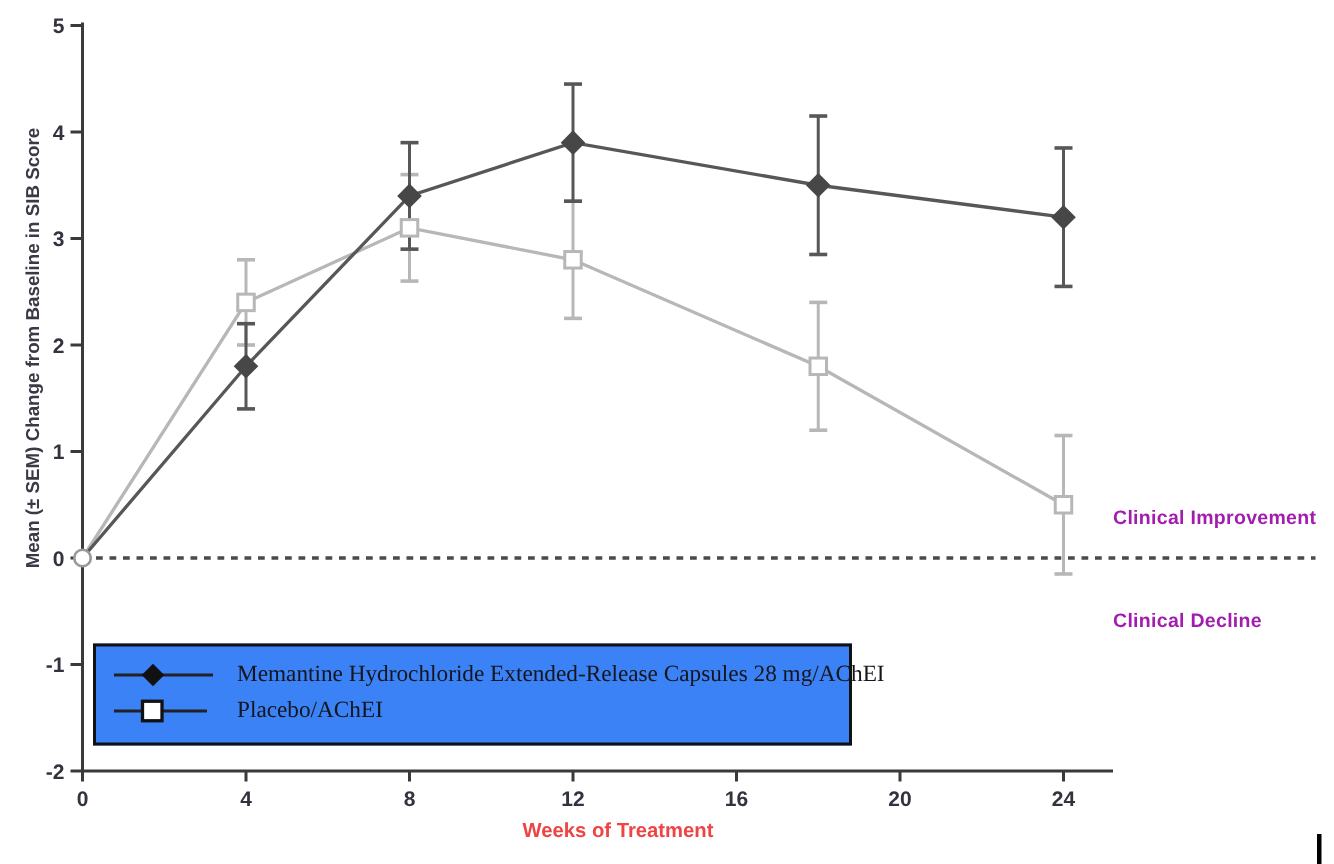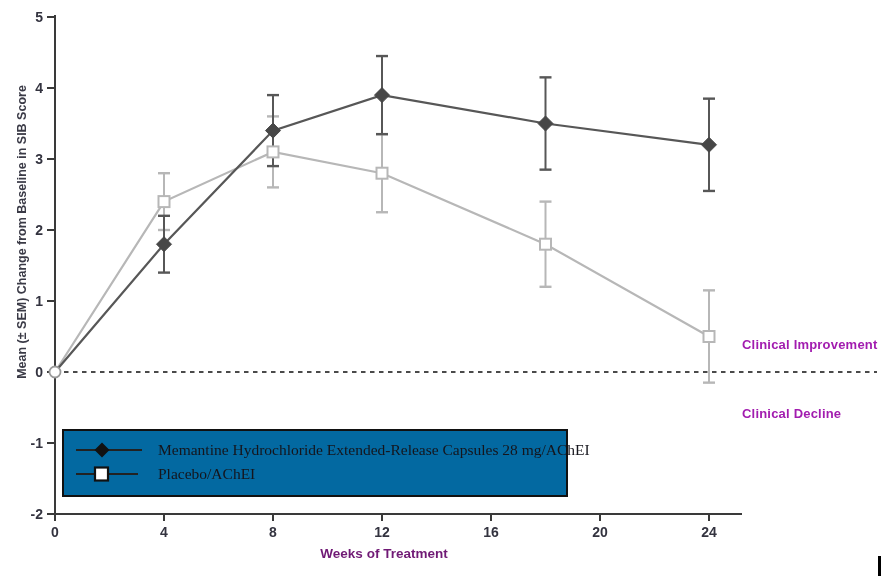--- a/index.html
+++ b/index.html
@@ -7,32 +7,32 @@
     position:relative;width:889px;height:576px;background:#ffffff;overflow:hidden;
     font-family:"Liberation Sans",sans-serif;
   }
   #chart{position:absolute;left:0;top:0;}
   .tick-label{font:bold 14px "Liberation Sans",sans-serif;fill:#33333f;}
   .y-axis-title{
     position:absolute;top:232px;left:22px;transform:translate(-50%,-50%) rotate(-90deg);
     white-space:nowrap;font:bold 12.5px "Liberation Sans",sans-serif;color:#3a3a46;
   }
   .x-axis-title{
-    position:absolute;left:384px;top:546px;transform:translateX(-50%);
-    font:bold 13.5px "Liberation Sans",sans-serif;color:#701a75;white-space:nowrap;
+    position:absolute;left:412px;top:546px;transform:translateX(-50%);
+    font:bold 13.5px "Liberation Sans",sans-serif;color:#ef4444;white-space:nowrap;
   }
   .clinical-label{
     position:absolute;left:742px;font:bold 13px "Liberation Sans",sans-serif;
     color:#a21caf;letter-spacing:.2px;white-space:nowrap;text-align:center;
   }
   .clinical-improvement{top:337px;}
   .clinical-decline{top:394px;margin-top:12px;}
   .legend-box{
     position:absolute;left:62px;top:429px;width:506px;height:68px;
-    border:2.5px solid #111;box-sizing:border-box;background:#0369a1;
+    border:2.5px solid #111;box-sizing:border-box;background:#3b82f6;
     padding:7px 0 0 10px;
   }
   .legend-row{display:flex;align-items:center;height:24px;}
   .legend-marker{width:72px;flex:0 0 72px;}
   .legend-label{
     font-family:"Liberation Serif","DejaVu Serif",serif;font-size:15.5px;
     color:#15151c;margin-left:12px;white-space:nowrap;
   }
   .corner-artifact{position:absolute;left:878px;top:556px;width:3px;height:20px;background:#000;}
 </style>

